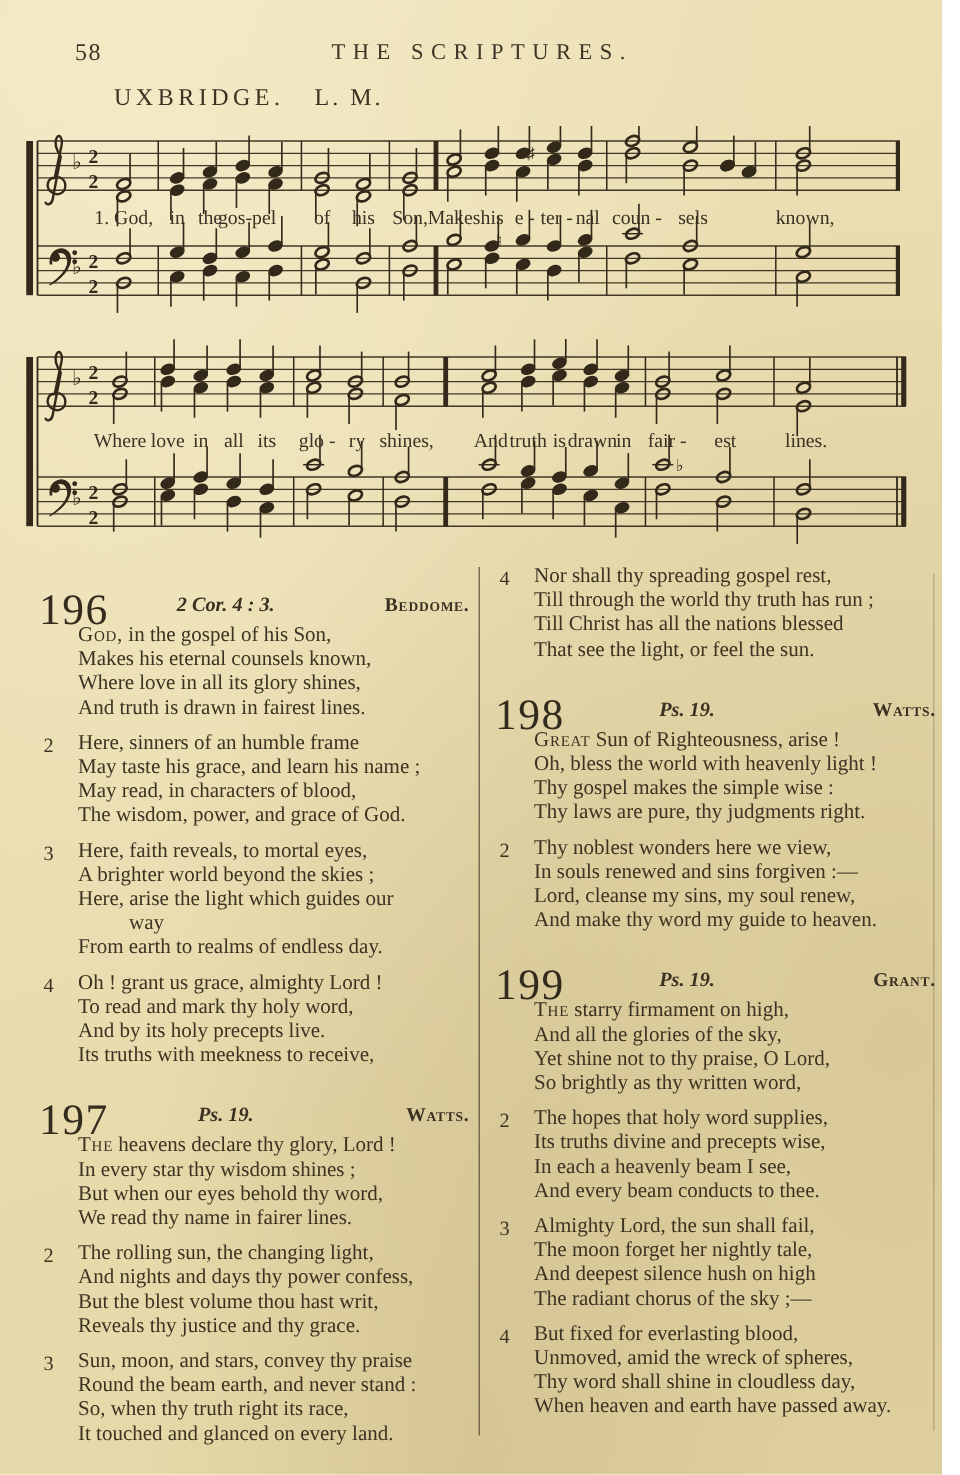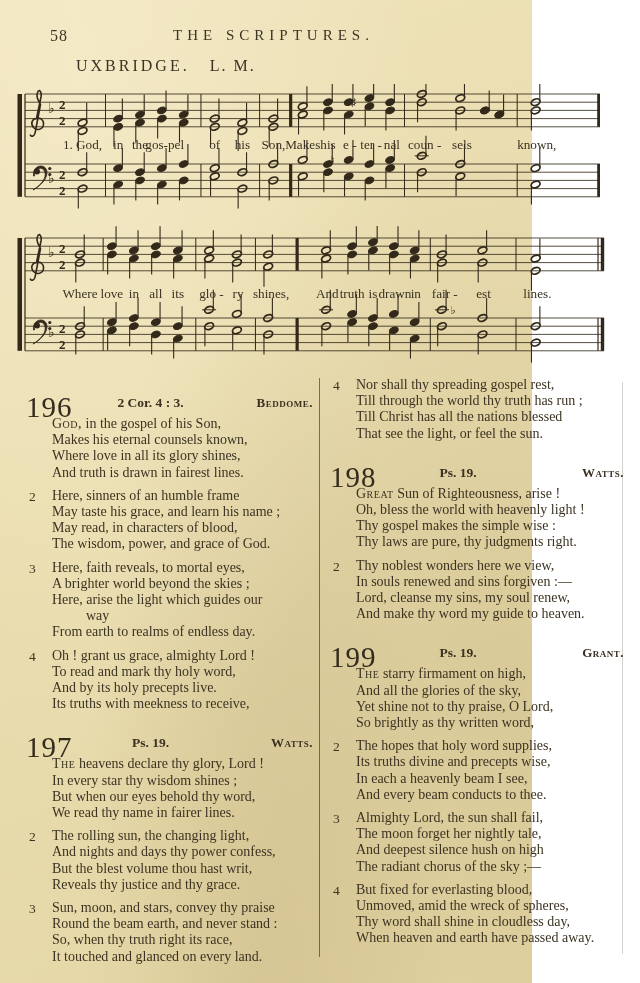--- a/index.html
+++ b/index.html
@@ -1,18 +1,18 @@
 <!DOCTYPE html>
 <html><head>
 <meta charset="utf-8">
 <style>
   html,body{margin:0;padding:0;}
   body{width:640px;height:983px;overflow:hidden;}
   .page{
-    position:relative;width:532px;height:983px;
+    position:relative;width:628px;height:983px;
     background:
       radial-gradient(ellipse at 15% 8%, rgba(255,250,225,.35), rgba(0,0,0,0) 55%),
       radial-gradient(ellipse at 95% 70%, rgba(150,125,70,.18), rgba(0,0,0,0) 60%),
       radial-gradient(ellipse at 50% 105%, rgba(140,115,65,.15), rgba(0,0,0,0) 50%),
       linear-gradient(160deg,#eee2b9 0%, #e9dcae 45%, #e5d7a6 100%);
     font-family:"Liberation Serif", serif;
     color:#39permanently;
     color:#3a3225;
   }
   .pagenum{position:absolute;left:50px;top:27px;font-size:16px;letter-spacing:1px;color:#3d3526;}
@@ -23,21 +23,21 @@
   svg text{font-family:"Liberation Serif", serif;}
   .cols{position:absolute;top:0;left:0;}
   .col{position:absolute;font-size:14px;line-height:16.2px;color:#3c3322;}
   .col-left{left:26px;top:377px;width:289px;}
   .col-right{left:330px;top:377px;width:296px;}
   .divider{position:absolute;left:319px;top:378px;width:1px;height:579px;background:rgba(64,52,34,.65);}
   .divider2{position:absolute;left:622px;top:382px;width:1px;height:572px;background:rgba(64,52,34,.22);}
   .hymn-head{position:relative;height:32px;margin-bottom:5px;margin-top:2px;}
   .hymn-num{position:absolute;left:0;bottom:-4px;font-size:29px;letter-spacing:1px;color:#332b1d;}
   .hymn-ref{position:absolute;left:0;right:40px;bottom:0;text-align:center;
-    font-weight:bold;font-size:13.5px;color:#3a3122;}
+    font-style:italic;font-weight:bold;font-size:13.5px;color:#3a3122;}
   .hymn-author{position:absolute;right:2px;bottom:0;font-variant:small-caps;
     font-size:13px;letter-spacing:.5px;color:#3a3122;font-weight:bold;}
   .verse{display:flex;margin-bottom:7px;}
   .verse:last-child{margin-bottom:0;}
   .vnum{width:26px;flex:0 0 26px;padding-left:3px;box-sizing:border-box;font-size:13.5px;padding-top:1px;}
   .vlines{flex:1;min-width:0;}
   .vline{white-space:nowrap;}
   .vline.cont{padding-left:34px;}
   .lead{font-variant:small-caps;letter-spacing:.5px;}
 </style>

